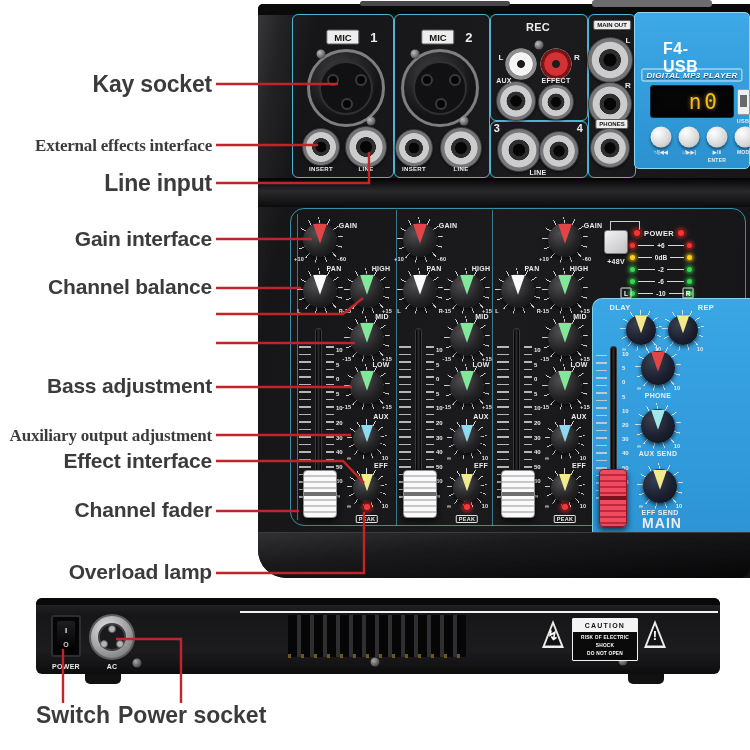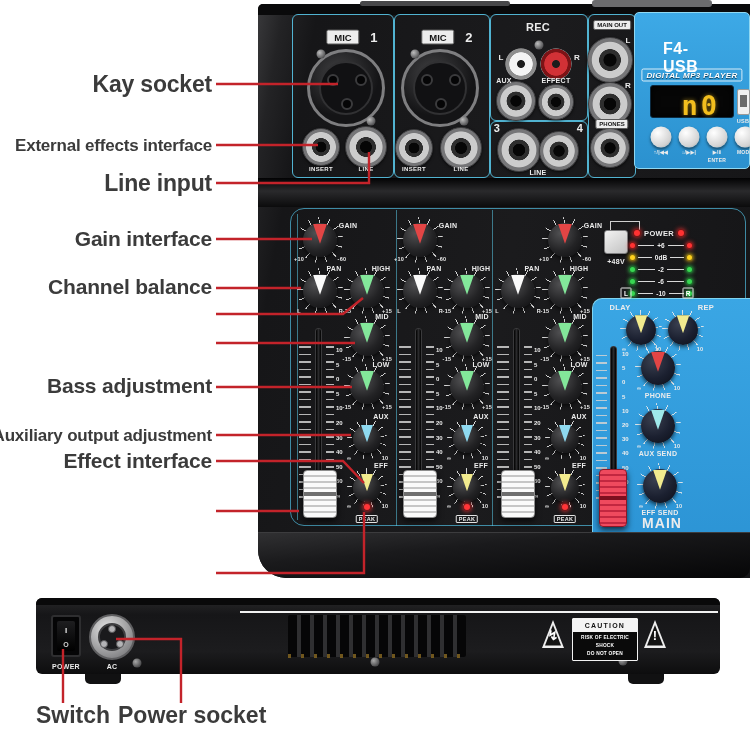--- a/index.html
+++ b/index.html
@@ -51,22 +51,22 @@
 
   
   .mp3-panel{position:absolute;left:634px;top:12px;width:116px;height:157px;z-index:3;
     background:linear-gradient(180deg,#3da9e6,#2b91cf);border:1px solid #8fd8f2;border-radius:5px;}
   .mp3-title{position:absolute;transform:translate(-50%,-50%);color:#fff;font-weight:bold;font-size:16px;letter-spacing:.5px;z-index:6;}
   .mp3-sub{position:absolute;transform:translate(-50%,-50%);color:#fff;font-weight:bold;font-style:italic;font-size:8px;
     letter-spacing:.4px;border:1px solid rgba(255,255,255,.8);padding:1px 4px;border-radius:2px;z-index:6;
     text-shadow:0 1px 1px #0a3550;white-space:nowrap;}
   .display{position:absolute;left:650px;top:85px;width:84px;height:33px;background:#060606;border-radius:3px;
     border:1px solid #0c2a40;box-shadow:inset 0 0 9px #000;z-index:6;}
-  .display span{position:absolute;right:13px;top:4px;font-family:"DejaVu Sans Mono",monospace;font-weight:bold;
-    color:#f2be1e;font-size:27px;letter-spacing:3px;text-shadow:0 0 4px rgba(242,190,30,.6);}
+  .display span{position:absolute;right:13px;top:4px;font-family:"DejaVu Sans Mono",monospace;font-weight:normal;
+    color:#f2be1e;font-size:21px;letter-spacing:3px;text-shadow:0 0 4px rgba(242,190,30,.6);}
   .usb{position:absolute;left:737px;top:89px;width:13px;height:26px;background:#f0f0f0;border-radius:2px;z-index:6;border:1px solid #9a9a9a;}
   .usb::after{content:"";position:absolute;left:2px;top:5px;right:2px;height:12px;background:#6a6a6a;}
   .rbtn{position:absolute;width:21px;height:21px;border-radius:50%;transform:translate(-50%,-50%);z-index:6;
     background:radial-gradient(circle at 35% 30%,#ffffff,#d2d2d2 68%,#969696);box-shadow:0 2px 3px rgba(0,0,0,.5);}
   .btn-lbl{font-size:5px;}
   .main-panel{position:absolute;left:592px;top:298px;width:158px;height:245px;z-index:5;
     background:linear-gradient(180deg,#3aa6e4,#2c94d5);border-radius:10px 0 0 4px;
     border-left:1px solid #7fd4f0;border-top:1px solid #7fd4f0;}
 
   
@@ -143,21 +143,21 @@
   .tri::before{content:"";position:absolute;left:3px;top:5px;right:3px;bottom:2.5px;
     clip-path:polygon(50% 0,100% 100%,0 100%);background:#131313;}
   .tri span{position:absolute;left:50%;top:55%;transform:translate(-50%,-45%);color:#fff;font-size:13px;font-weight:bold;z-index:1;}
   .foot{position:absolute;width:36px;height:14px;background:#111112;border-radius:0 0 5px 5px;z-index:1;}
 
   
   .overlay{position:absolute;inset:0;z-index:40;pointer-events:none;}
   .ann{position:absolute;right:538px;color:#3b3b3b;font-weight:600;letter-spacing:-.2px;
     white-space:nowrap;z-index:41;text-align:right;}
   .annb{position:absolute;color:#3b3b3b;font-weight:600;white-space:nowrap;z-index:41;font-size:23px;}
-  .lg{font-size:23px;} .md{font-size:21px;} .sm{font-size:17px;}
+  .lg{font-size:23px;} .md{font-size:21px;} .sm{font-size:17px;font-family:Liberation Serif, serif;}
 </style>
 </head>
 <body>
 
 <div class="scene" id="scene">
 
   <div class="mixer-body"></div>
   <div class="rear-strip"></div>
   <div class="rear-blob" style="left:592px;top:0;width:120px;height:7px"></div>
   <div class="rear-blob" style="left:360px;top:1px;width:150px;height:5px;background:#48484a"></div>
@@ -647,17 +647,19 @@
   </svg>
 
   <div class="ann lg" style="top:71px">Kay socket</div>
   <div class="ann sm" style="top:136px">External effects interface</div>
   <div class="ann lg" style="top:170px">Line input</div>
   <div class="ann md" style="top:227px">Gain interface</div>
   <div class="ann md" style="top:275px">Channel balance</div>
   <div class="ann md" style="top:374px">Bass adjustment</div>
   <div class="ann sm" style="top:426px">Auxiliary output adjustment</div>
   <div class="ann md" style="top:449px">Effect interface</div>
+  <div class="ann md" style="top:498px">Channel fader</div>
+  <div class="ann md" style="top:560px">Overload lamp</div>
   <div class="annb" style="left:36px;top:702px">Switch</div>
   <div class="annb" style="left:118px;top:702px">Power socket</div>
 
   <div class="bevel-bottom"></div>
 </div>
 
 </body></html>

